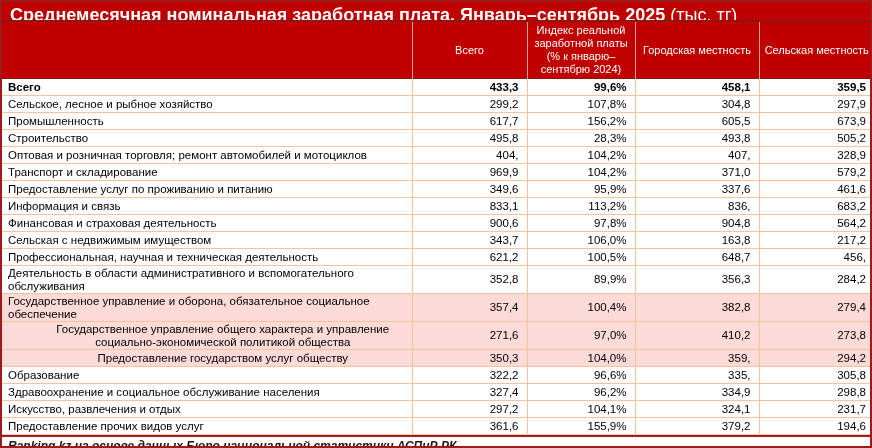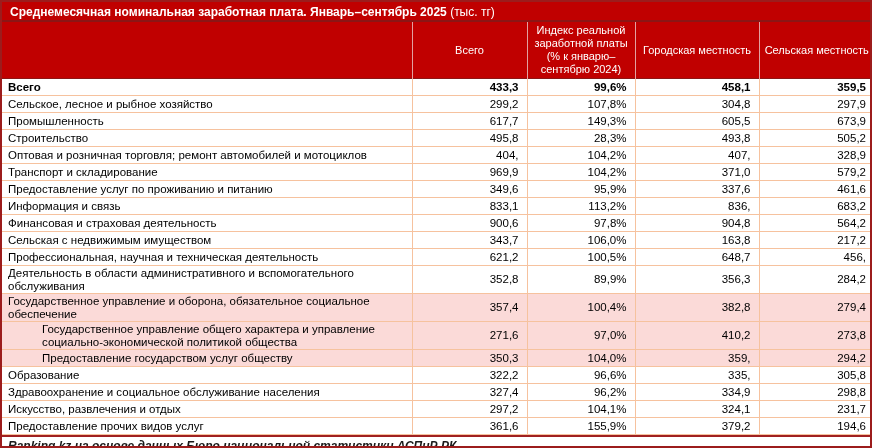--- a/index.html
+++ b/index.html
@@ -14,21 +14,21 @@
     background: #c00000;
     border: 2px solid #9c1c1c;
     overflow: hidden;
     display: flex;
     flex-direction: column;
   }
   .title-bar {
     height: 20px;
     flex: 0 0 20px;
     color: #ffffff;
-    font-size: 12px;
+    font-size: 18px;
     padding: 3px 8px 0 8px;
     border-bottom: 2px solid #8c1515;
     white-space: nowrap;
     overflow: hidden;
   }
   .title-bar .t-main { font-weight: bold; }
   .title-bar .t-suffix { font-weight: normal; }
   table {
     border-collapse: collapse;
     width: 872px;
@@ -59,21 +59,21 @@
     line-height: 12.5px;
     border: 1px solid #f6c29e;
     padding: 1px 8px 1px 6px;
     vertical-align: middle;
     overflow: hidden;
   }
   tbody tr { height: 17px; }
   tbody td.num { text-align: right; }
   tbody tr.total td { font-weight: bold; }
   tbody tr.group td, tbody tr.sub td { background: #fbdad8; }
-  tbody tr.sub td:first-child { padding-left: 40px; }
+  tbody tr.sub td:first-child { padding-left: 40px; text-align: center; }
   tbody tr:first-child td { border-top: 1px solid #8c1515; }
   tbody td:first-child { border-left: none; }
   tbody td:last-child { border-right: none; }
   .footer-bar {
     flex: 1 1 auto;
     background: #ffffff;
     border-top: 2px solid #a02020;
     font-size: 12px;
     font-weight: bold;
     font-style: italic;
@@ -118,21 +118,21 @@
         <tr class="normal">
           <td>Сельское, лесное и рыбное хозяйство</td>
           <td class="num">299,2</td>
           <td class="num">107,8%</td>
           <td class="num">304,8</td>
           <td class="num">297,9</td>
         </tr>
         <tr class="normal">
           <td>Промышленность</td>
           <td class="num">617,7</td>
-          <td class="num">149,3%</td>
+          <td class="num">156,2%</td>
           <td class="num">605,5</td>
           <td class="num">673,9</td>
         </tr>
         <tr class="normal">
           <td>Строительство</td>
           <td class="num">495,8</td>
           <td class="num">28,3%</td>
           <td class="num">493,8</td>
           <td class="num">505,2</td>
         </tr>

